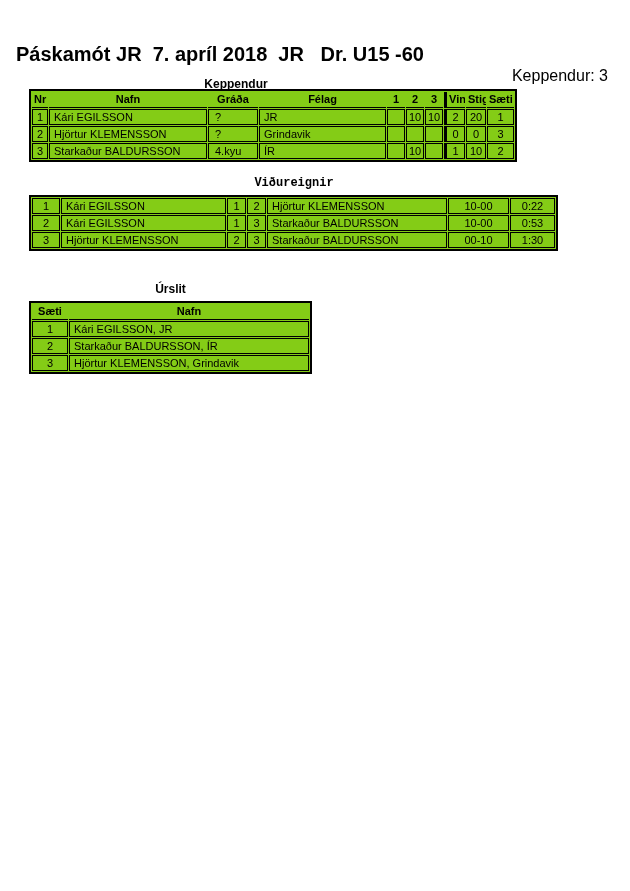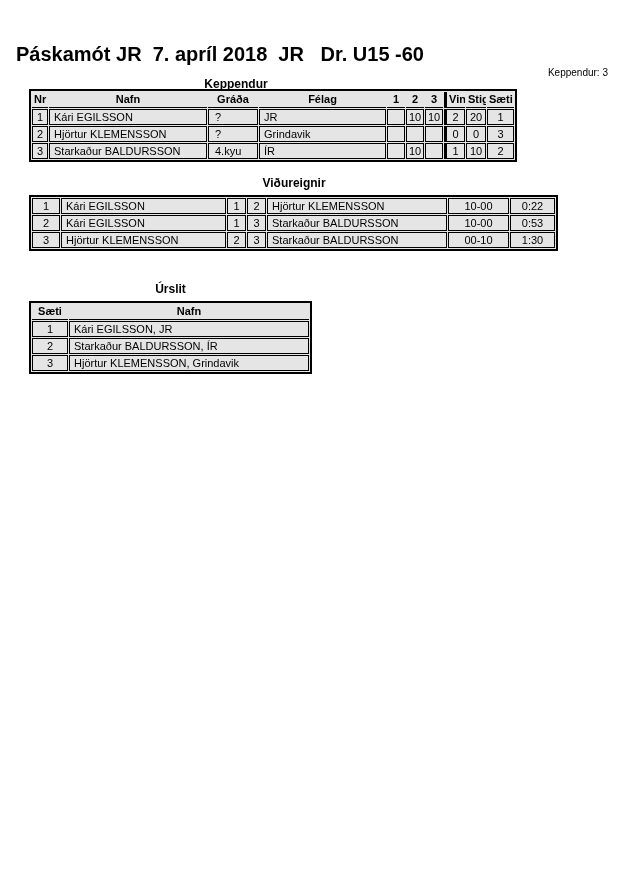--- a/index.html
+++ b/index.html
@@ -10,31 +10,31 @@
   }
   .page-title {
     position:absolute; top:43px; left:16px; width:630px;
     text-align:left; font-weight:bold; font-size:20px;
     white-space:pre; letter-spacing:0;
   }
   .section-label {
     position:absolute; font-weight:bold; font-size:12px; text-align:center;
   }
   #label-keppendur  { top:77px;  left:29px; width:414px; }
-  #label-vidureignir{ top:176px; left:29px; width:530px; }
+  #label-vidureignir{ top:176px; left:29px; width:530px;font-family:Liberation Mono, monospace; }
   #label-urslit     { top:282px; left:29px; width:283px; }
   .count-note {
     position:absolute; top:67px; left:440px; width:168px;
-    text-align:right; font-size:10px;
+    text-align:right; font-size:16px;
   }
   table {
     position:absolute; box-sizing:border-box;
     border-collapse:separate; border-spacing:1px;
     border:2px solid #000; table-layout:fixed; empty-cells:show;
-    background:#e5e5e5;
+    background:#84cc16;
   }
   #table-keppendur  { top:89px;  left:29px; width:488px; }
   #table-vidureignir{ top:195px; left:29px; width:529px; }
   #table-urslit     { top:301px; left:29px; width:283px; }
   th, td {
     box-sizing:border-box; font-size:11px; line-height:13px;
     height:16px; padding:0 2px; overflow:hidden; white-space:nowrap;
     vertical-align:middle; text-align:center; font-weight:normal;
   }
   th { font-weight:bold; border:none; border-bottom:1px solid #000; }

